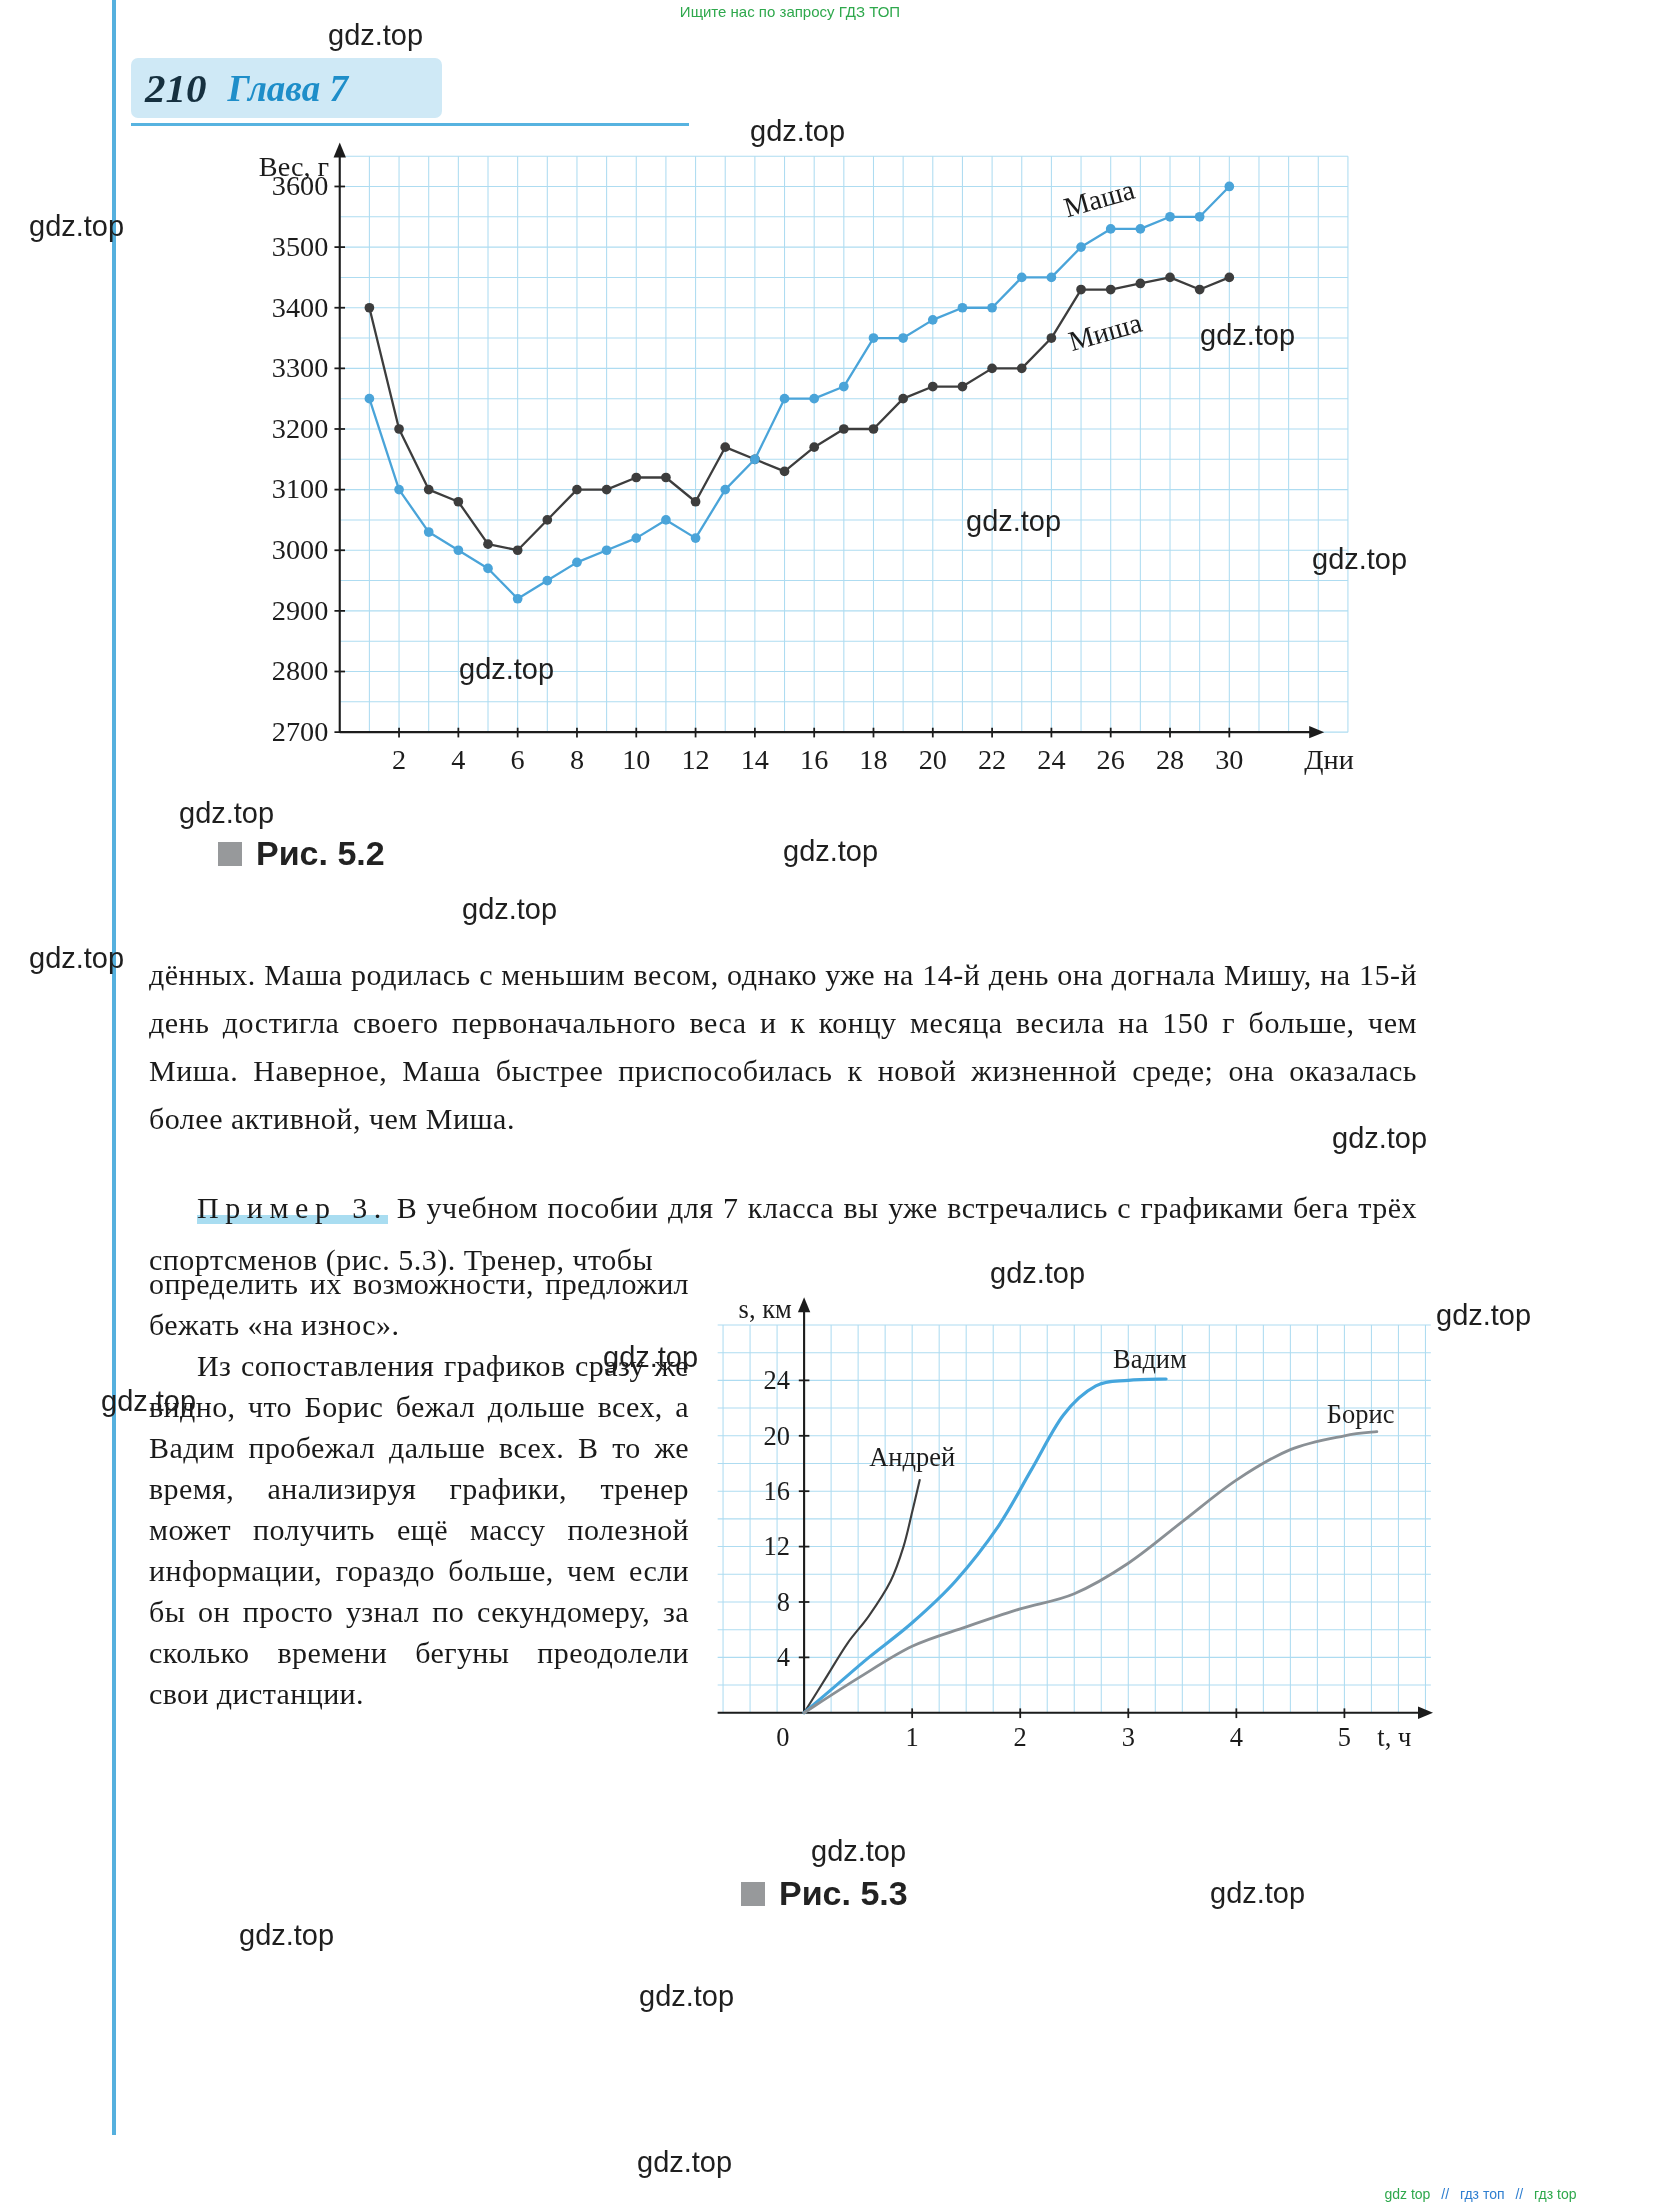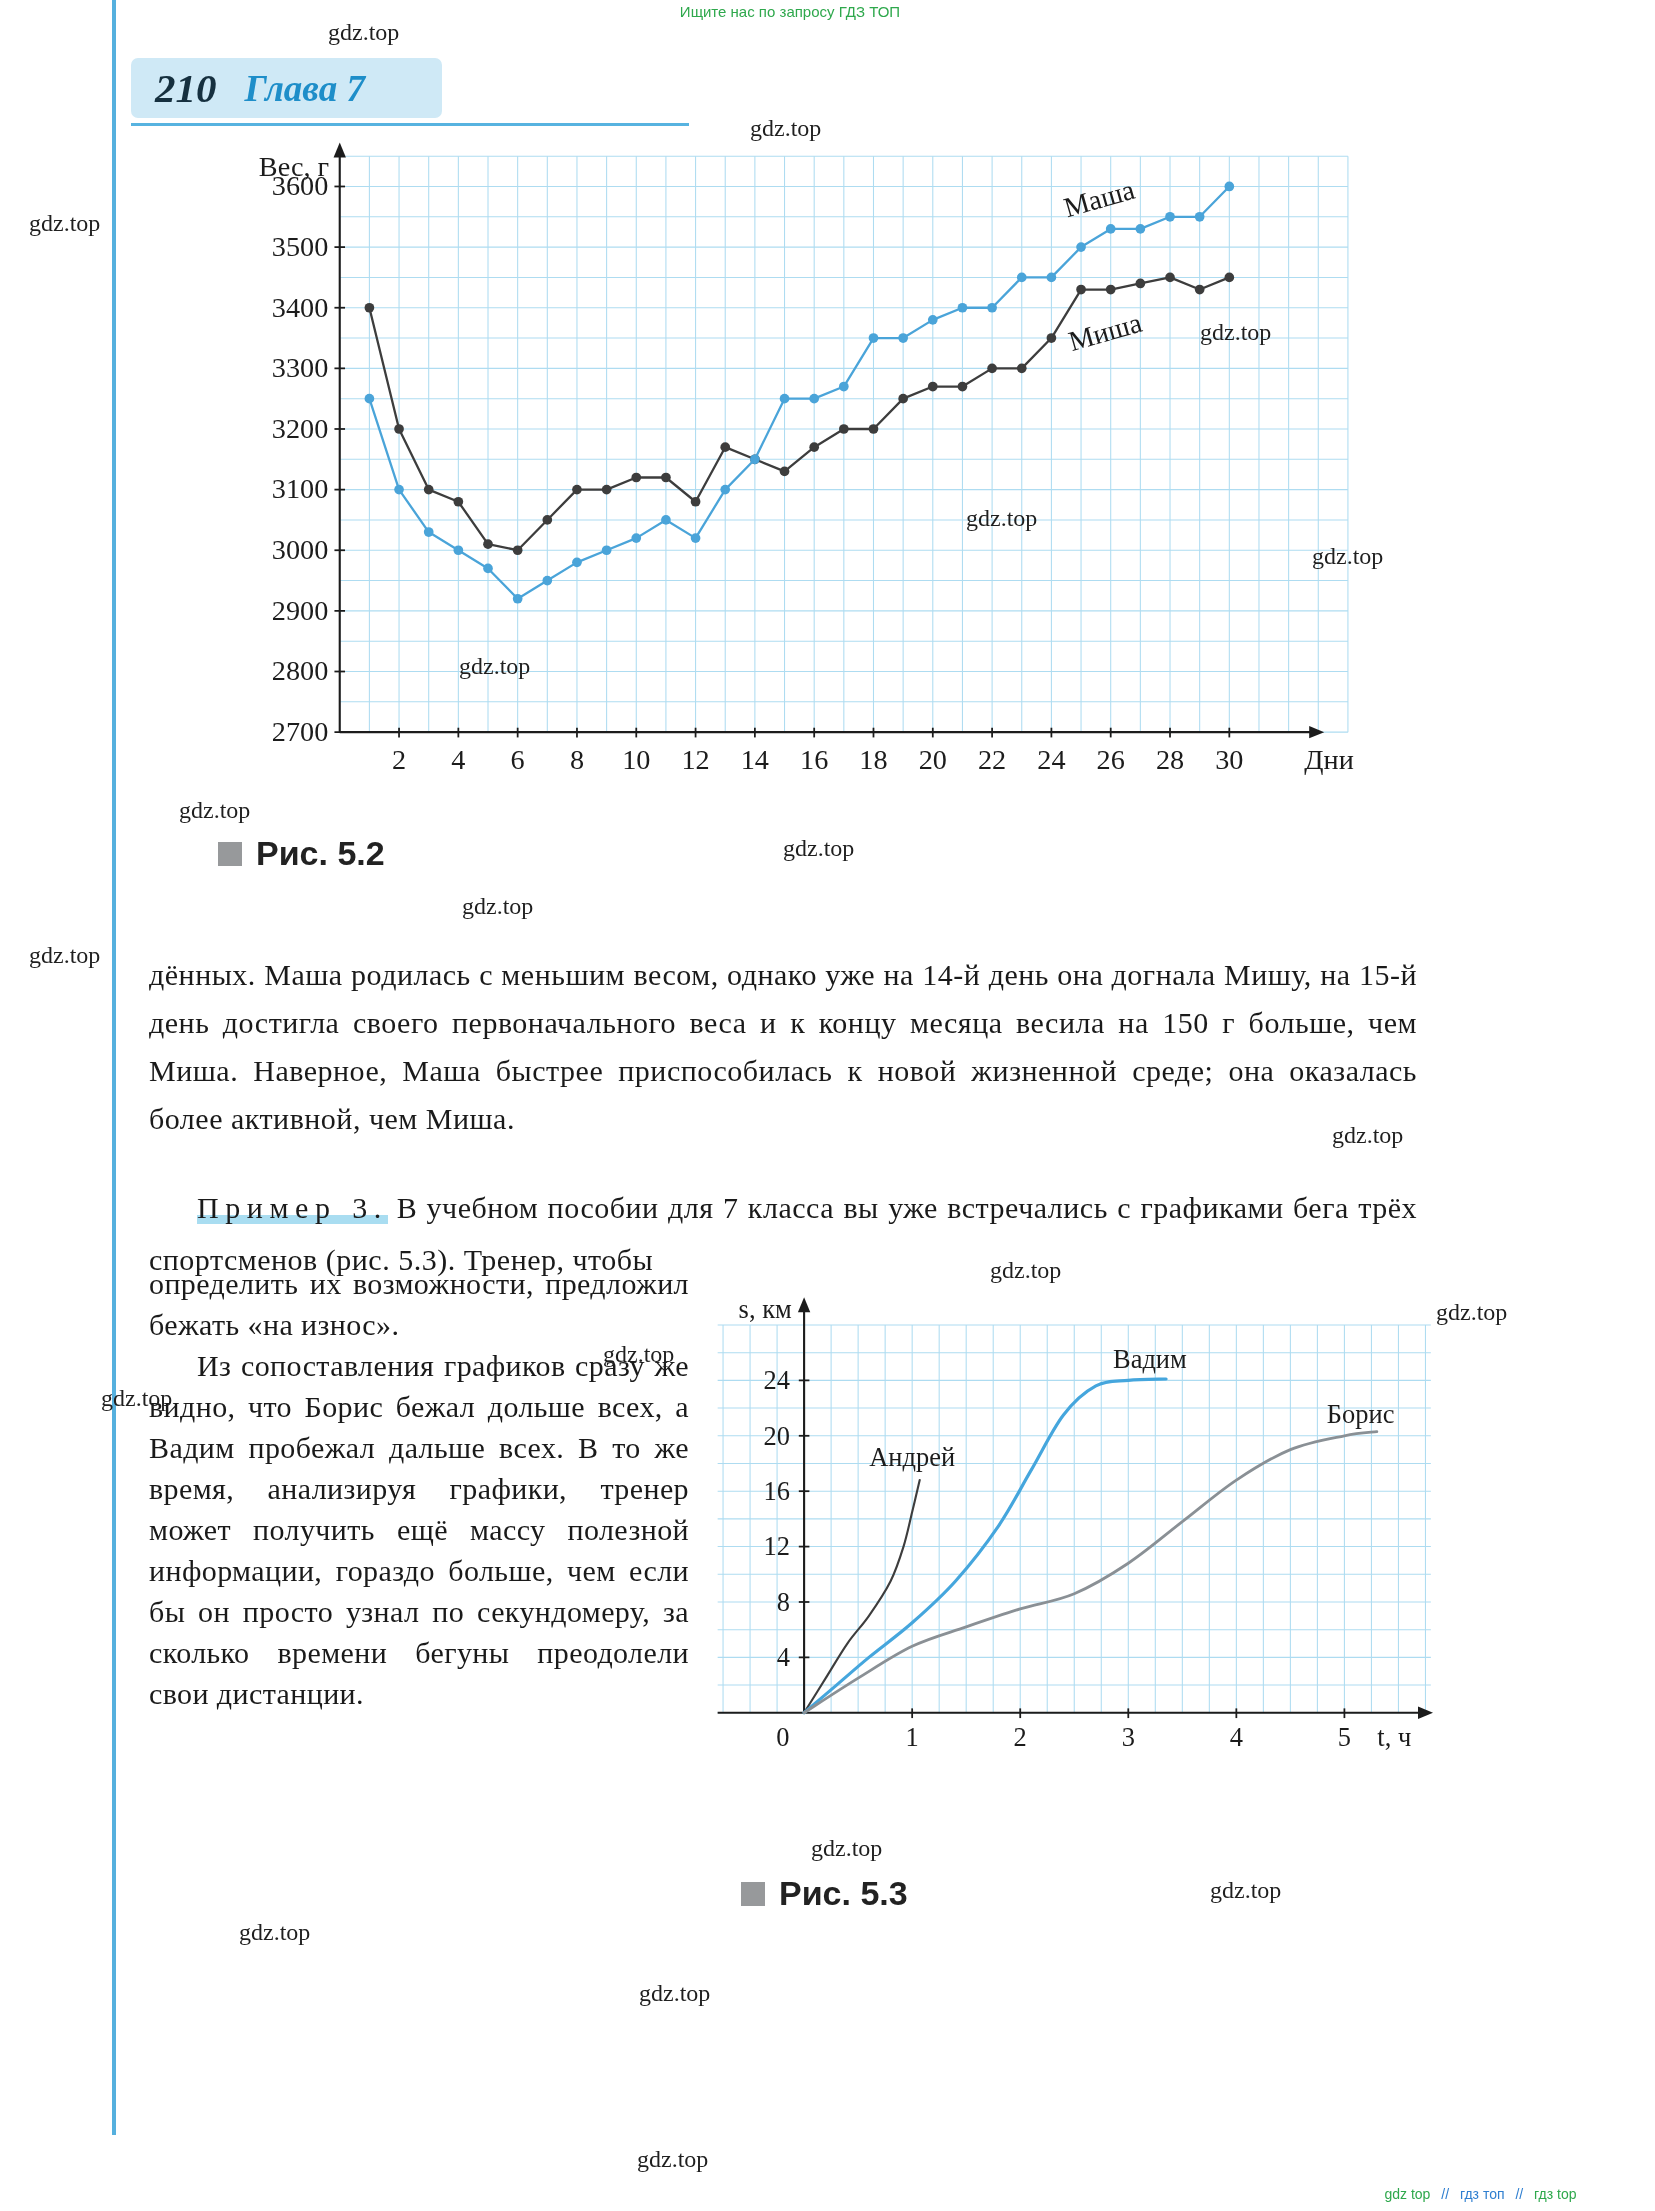--- a/index.html
+++ b/index.html
@@ -3,40 +3,40 @@
 <meta charset="utf-8">
 <style>
   *{margin:0;padding:0;box-sizing:border-box}
   body{background:#ffffff}
   .page{position:relative;width:1580px;height:2212px;background:#ffffff;
         font-family:"Liberation Serif",serif;color:#1a1a1a;overflow:hidden}
   .top-banner{position:absolute;top:2.6px;left:50%;transform:translateX(-50%);
         font-family:"Liberation Sans",sans-serif;font-size:15px;color:#2ea84c;white-space:nowrap}
   .left-rule{position:absolute;left:112px;top:0;width:3.5px;height:2135px;background:#55b0de}
   .header-band{position:absolute;left:131px;top:58px;width:311px;height:60px;background:#cfe9f6;
-        border-radius:7px;display:flex;align-items:center;gap:28px;padding-left:24px}
+        border-radius:7px;display:flex;align-items:center;gap:21px;padding-left:14px}
   .header-underline{position:absolute;left:131px;top:123px;width:558px;height:2.6px;background:#57b3e0}
   .page-num{font-size:41px;font-weight:bold;font-style:italic;color:#16303f}
   .chapter{font-size:37px;font-weight:bold;font-style:italic;color:#1e8ec9}
   #chart52{position:absolute;left:150px;top:139px}
   #chart53{position:absolute;left:706px;top:1292px}
   .caption{position:absolute;font-family:"Liberation Sans",sans-serif;font-weight:bold;
         font-size:34px;color:#222;display:flex;align-items:center;gap:14px}
   .cap52{left:218px;top:834px}
   .cap53{left:741px;top:1874px}
   .cap-box{width:24px;height:24px;background:#97999b;display:inline-block;flex:0 0 auto}
   .body-p{text-align:justify;font-size:30px;line-height:48px;letter-spacing:0.5px}
   .p1{position:absolute;left:149px;top:951px;width:1268px}
   .p2{position:absolute;left:149px;top:1182px;width:1268px;text-indent:48px;line-height:52px}
   .left-col{position:absolute;left:149px;top:1263px;width:540px;hyphens:auto}
   .left-col p{text-align:justify;font-size:30px;line-height:41px;letter-spacing:0.4px}
   .left-col p.indent{text-indent:48px}
   .example-label{letter-spacing:.22em;margin-right:8.8px;
         background:linear-gradient(to top,#a9ddf1 26%,rgba(0,0,0,0) 26%)}
-  .watermark{position:absolute;font-family:Liberation Serif, serif;font-size:24px;
+  .watermark{position:absolute;font-family:Liberation Sans, sans-serif;font-size:29px;
         color:#1f1f1f;white-space:nowrap;z-index:5}
   .footer{position:absolute;left:0;right:0;top:2186px;text-align:right;
         font-family:"Liberation Sans",sans-serif;font-size:14px;white-space:nowrap}
   .footer .g{color:#2ea84c}
   .footer .b{color:#2f7fd0}
   .footer span{margin:0 3.5px}
   svg text{font-family:"Liberation Serif",serif}
 </style>
 </head>
 <body>

